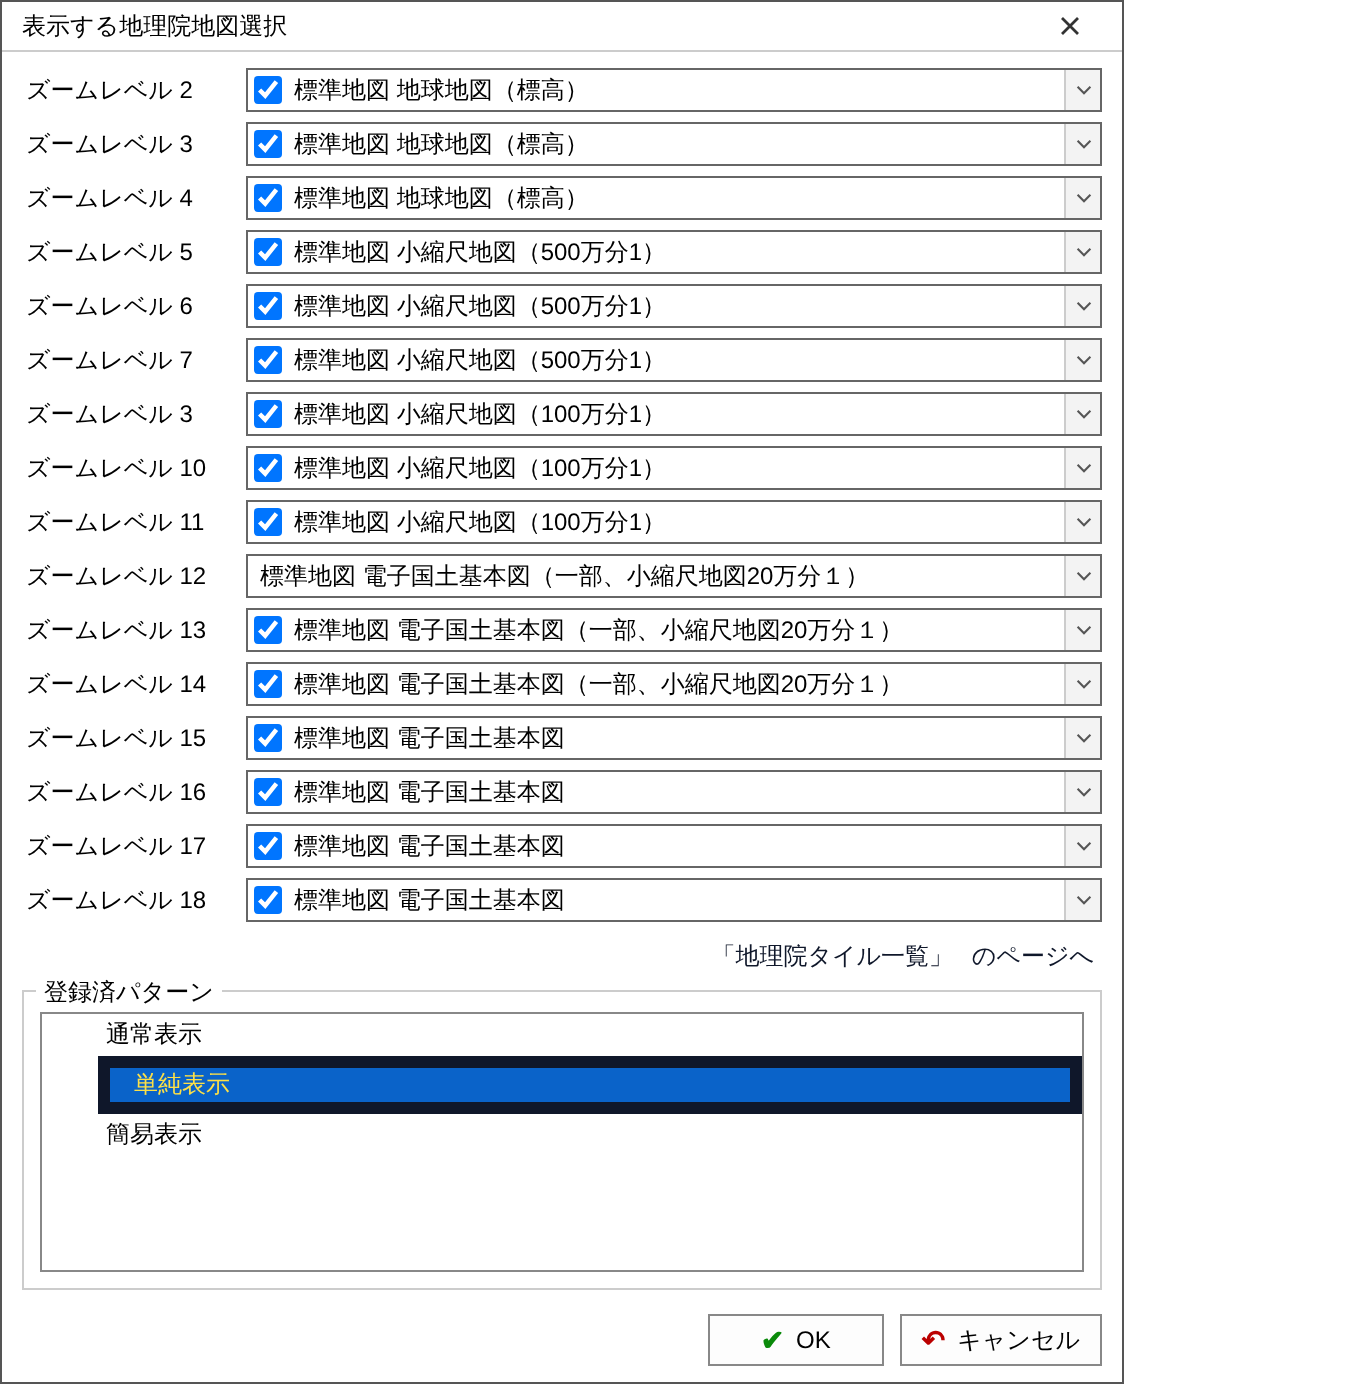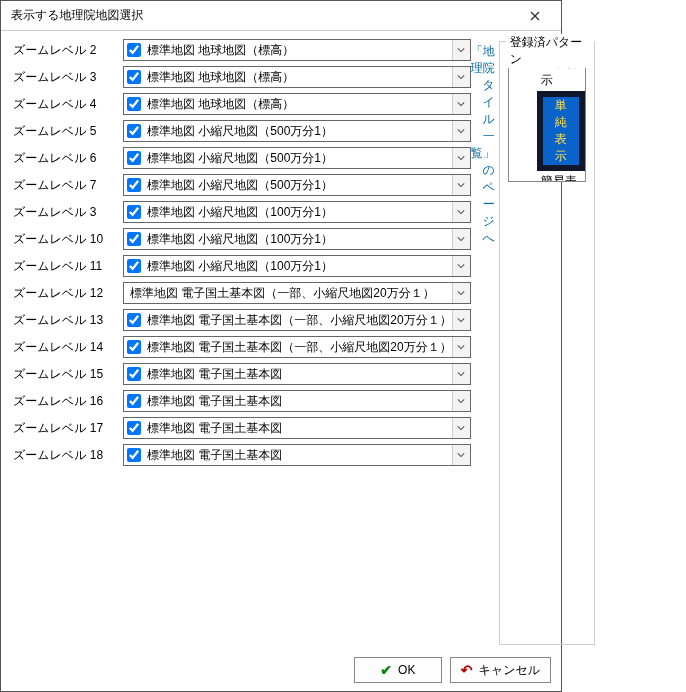--- a/index.html
+++ b/index.html
@@ -30,20 +30,21 @@
   .titlebar-title { flex: 1; font-size: 12px; }
   .titlebar-close {
     width: 40px; height: 24px;
     display: flex; align-items: center; justify-content: center;
     font-size: 14px; cursor: pointer;
   }
   .content {
     flex: 1;
     padding: 8px 10px 4px 10px;
     display: flex;
+    flex-direction: column;
   }
   .row {
     display: flex;
     align-items: center;
     margin-bottom: 5px;
     height: 22px;
   }
   .row-label {
     width: 112px;
     font-size: 12px;
@@ -76,21 +77,21 @@
     border-left: 1px solid #ccc;
     background: #f3f3f3;
     cursor: pointer;
   }
   .row-drop svg { width: 8px; height: 6px; }
   .link-row {
     text-align: right;
     padding: 4px 4px 6px 0;
     font-size: 12px;
   }
-  .link-row a { color: #0369a1; text-decoration: none; cursor: pointer; }
+  .link-row a { color: #0f172a; text-decoration: none; cursor: pointer; }
   .groupbox {
     border: 1px solid #ccc;
     margin-top: 2px;
     padding: 10px 8px 8px 8px;
     position: relative;
     display: flex;
     gap: 25px;
   }
   .group-legend {
     position: absolute;

